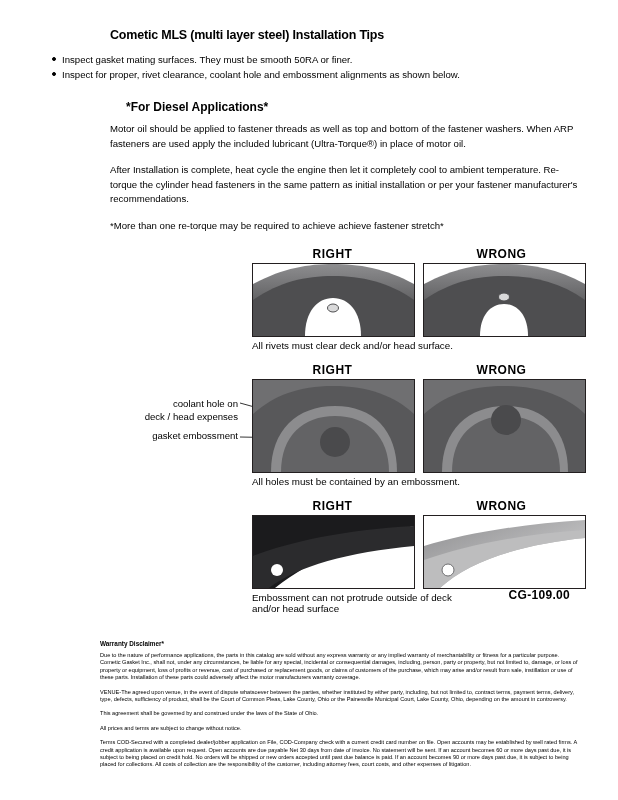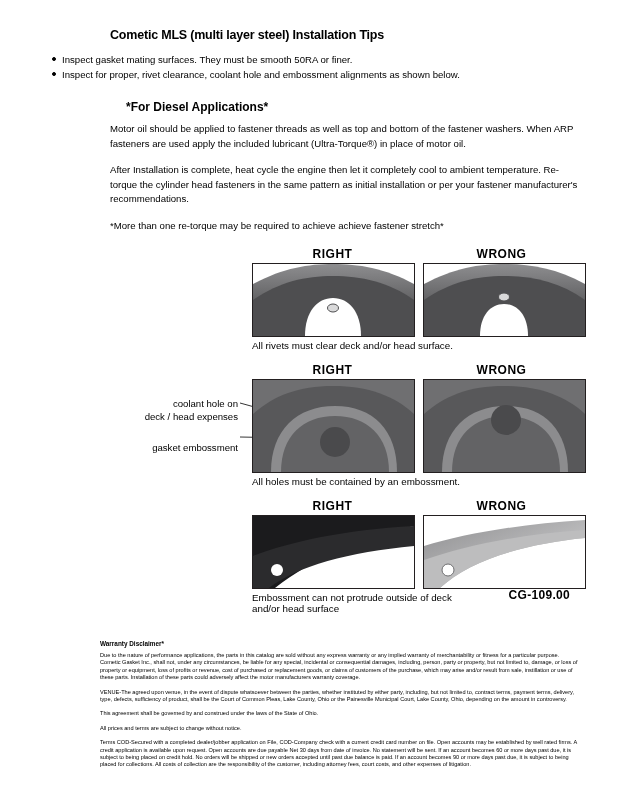--- a/index.html
+++ b/index.html
@@ -250,21 +250,21 @@
           </svg>
         </div>
       </div>
       <div class="caption">All holes must be contained by an embossment.</div>
 
       <div class="callouts" style="top:26px; left:-212px;">
         <div style="position:absolute; right:14px; top:8px; width:190px;">
           <div>coolant hole on</div>
           <div>deck / head expenses</div>
         </div>
-        <div style="position:absolute; right:14px; top:52px; width:190px;">
+        <div style="position:absolute; right:14px; top:40px; width:190px;">
           <div>gasket embossment</div>
         </div>
         <svg width="212" height="80" style="position:absolute; left:0; top:0;">
           <line x1="200" y1="14" x2="294" y2="40" stroke="#000" stroke-width="0.8"></line>
           <line x1="200" y1="48" x2="300" y2="50" stroke="#000" stroke-width="0.8"></line>
         </svg>
       </div>
     </div>
 
     <div class="figrow">

